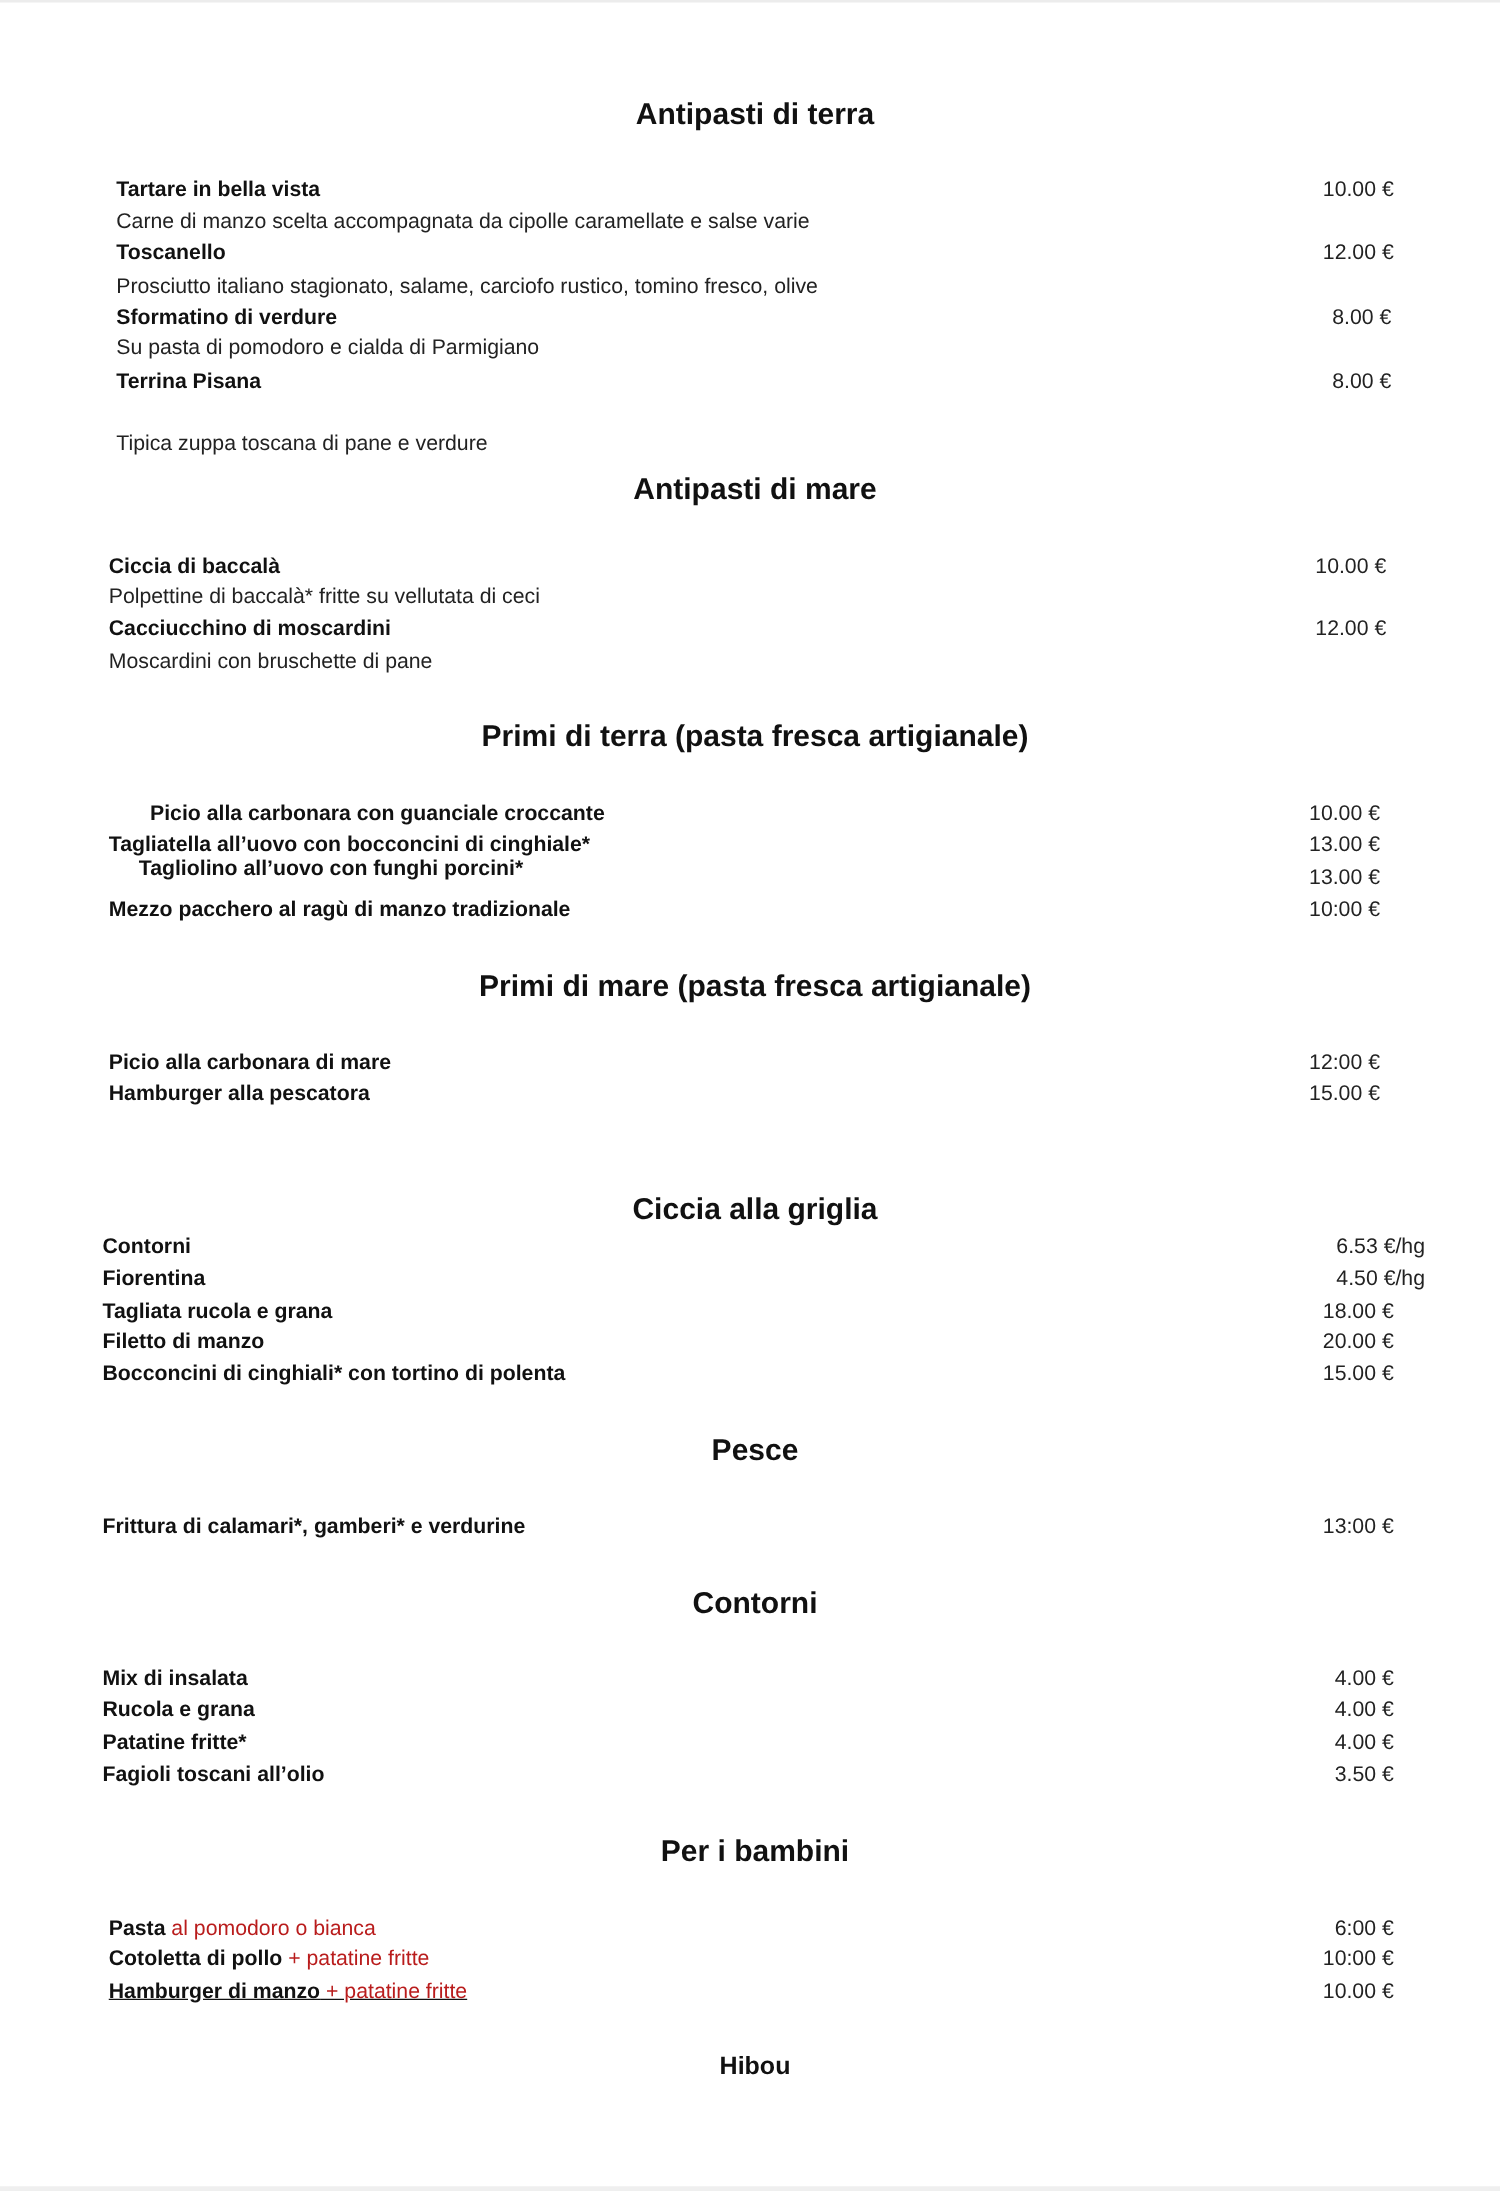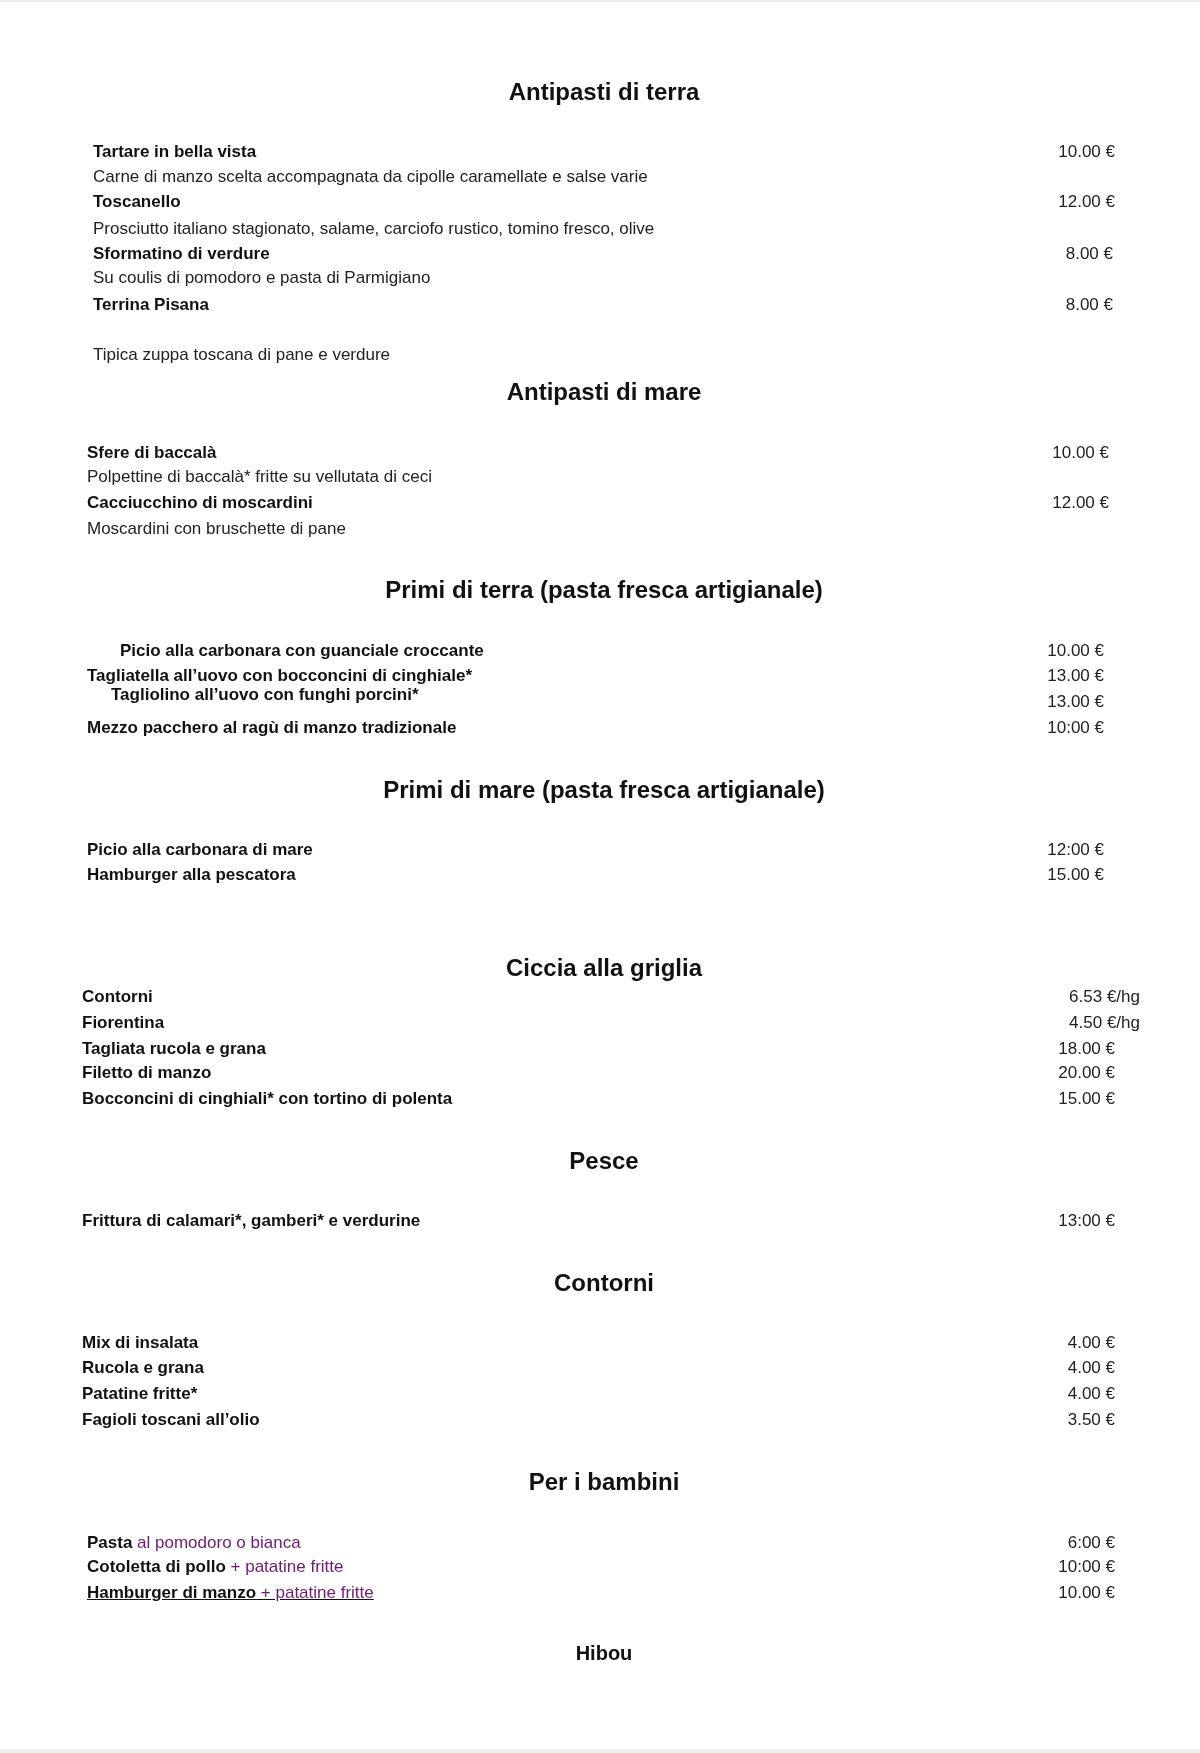--- a/index.html
+++ b/index.html
@@ -45,21 +45,21 @@
       color: #111;
     }
     .row {
       position: absolute;
       font-size: 17px;
       line-height: 22px;
       white-space: nowrap;
     }
     .name { font-weight: bold; }
     .desc { font-weight: normal; color: #222; }
-    .extra { font-weight: normal; color: #701a75; }
+    .extra { font-weight: normal; color: #b91c1c; }
     .price {
       position: absolute;
       font-size: 17px;
       line-height: 22px;
       white-space: nowrap;
       text-align: right;
       color: #222;
     }
   </style>
 </head>
@@ -72,29 +72,29 @@
 <div class="row name" style="left:93px; top:141px;">Tartare in bella vista</div>
 <div class="price" style="right:85px; top:141px;">10.00 €</div>
 <div class="row desc" style="left:93px; top:166px;">Carne di manzo scelta accompagnata da cipolle caramellate e salse varie</div>
 
 <div class="row name" style="left:93px; top:191px;">Toscanello</div>
 <div class="price" style="right:85px; top:191px;">12.00 €</div>
 <div class="row desc" style="left:93px; top:218px;">Prosciutto italiano stagionato, salame, carciofo rustico, tomino fresco, olive</div>
 
 <div class="row name" style="left:93px; top:243px;">Sformatino di verdure</div>
 <div class="price" style="right:87px; top:243px;">8.00 €</div>
-<div class="row desc" style="left:93px; top:267px;">Su coulis di pomodoro e pasta di Parmigiano</div>
+<div class="row desc" style="left:93px; top:267px;">Su pasta di pomodoro e cialda di Parmigiano</div>
 
 <div class="row name" style="left:93px; top:294px;">Terrina Pisana</div>
 <div class="price" style="right:87px; top:294px;">8.00 €</div>
 <div class="row desc" style="left:93px; top:320px;margin-top:24px;">Tipica zuppa toscana di pane e verdure</div>
 
 <div class="heading" style="top:378px;">Antipasti di mare</div>
 
-<div class="row name" style="left:87px; top:442px;">Sfere di baccalà</div>
+<div class="row name" style="left:87px; top:442px;">Ciccia di baccalà</div>
 <div class="price" style="right:91px; top:442px;">10.00 €</div>
 <div class="row desc" style="left:87px; top:466px;">Polpettine di baccalà* fritte su vellutata di ceci</div>
 
 <div class="row name" style="left:87px; top:492px;">Cacciucchino di moscardini</div>
 <div class="price" style="right:91px; top:492px;">12.00 €</div>
 <div class="row desc" style="left:87px; top:518px;">Moscardini con bruschette di pane</div>
 
 <div class="heading" style="top:576px;">Primi di terra (pasta fresca artigianale)</div>
 
 <div class="row name" style="left:87px; top:640px;margin-left:33px;">Picio alla carbonara con guanciale croccante</div>

